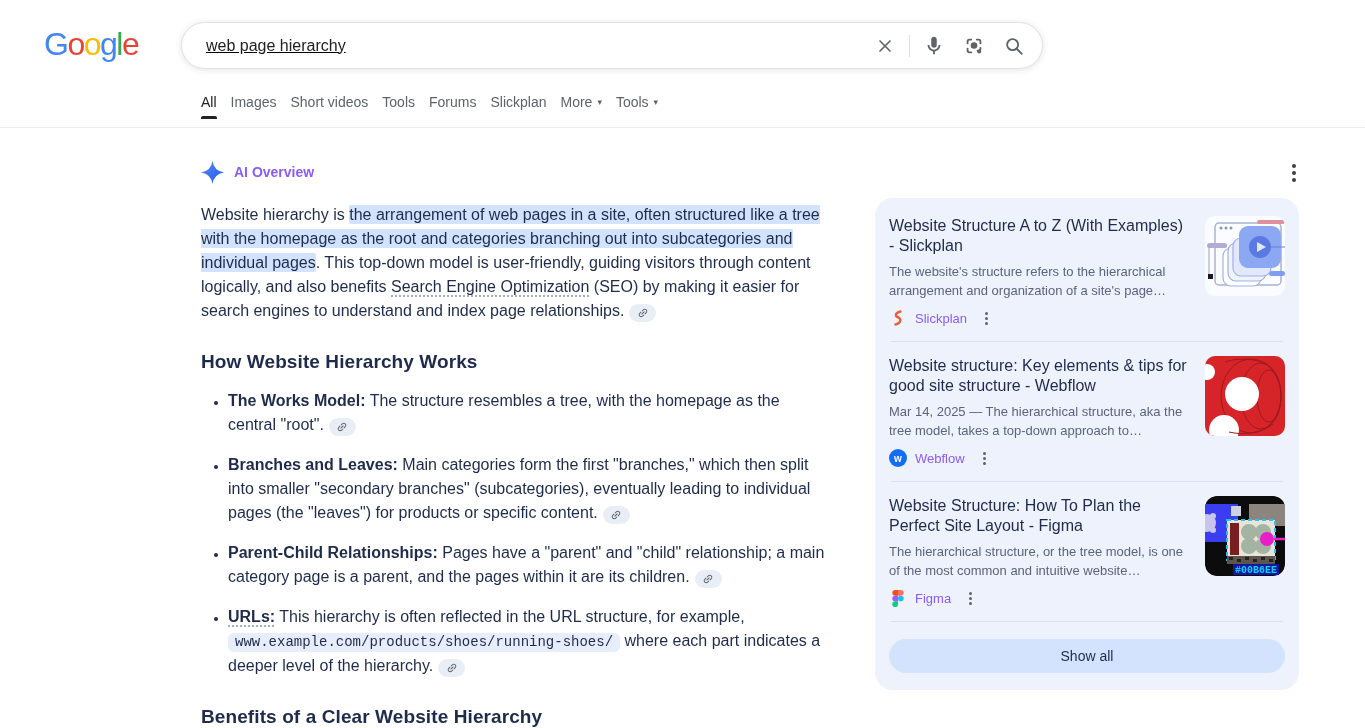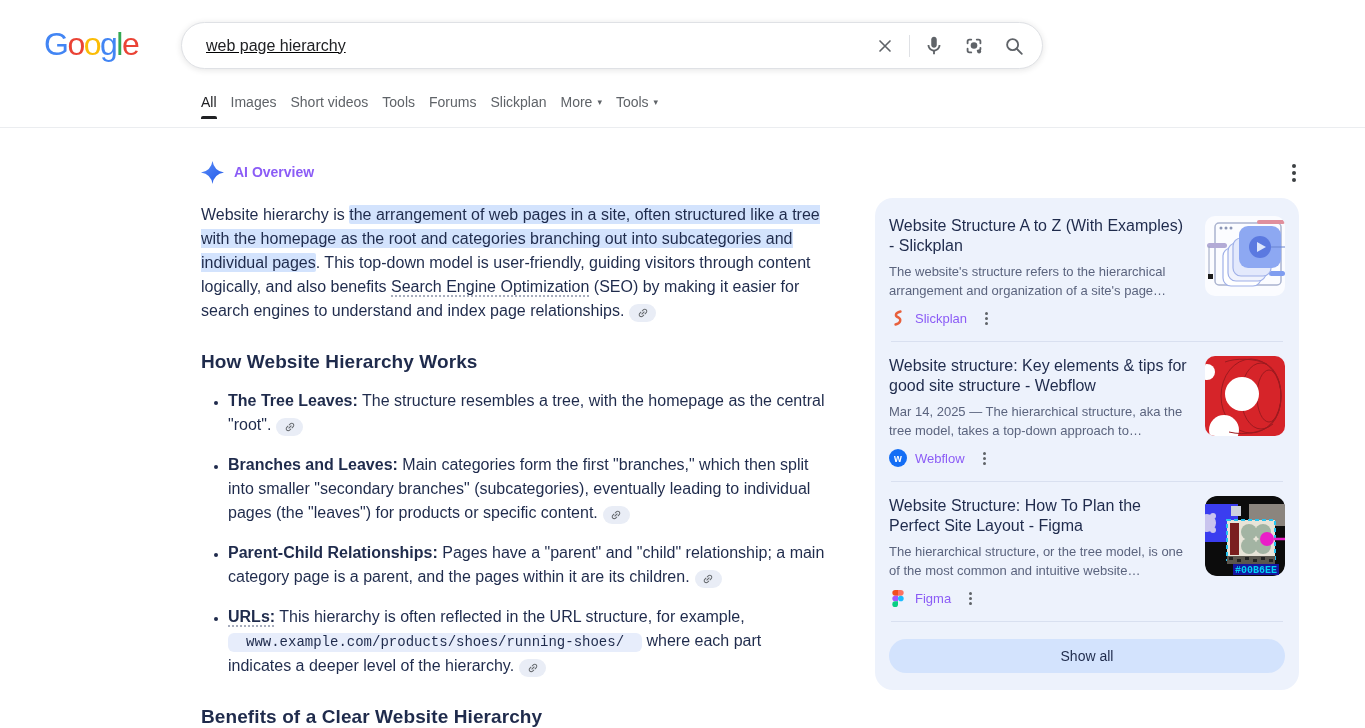--- a/index.html
+++ b/index.html
@@ -54,21 +54,21 @@
 
   h2 { font-size:19px; font-weight:700; color:#1f2b4c; margin-top:28px; letter-spacing:.1px; }
 
   ul.ai-list { margin-top:16px; padding-left:27px; }
   ul.ai-list li { font-size:16px; line-height:24px; margin-bottom:16px; color:#1f2b4c; }
   ul.ai-list li::marker { color:#1f2b4c; font-size:12px; }
   .b { font-weight:700; }
   .b.dotted { text-decoration:underline dotted; text-decoration-color:#8a93a8;
               text-underline-offset:4px; }
   .codechip { font-family:"Liberation Mono", monospace; font-size:14px; color:#1f2b4c;
-              background:#e7edfb; border-radius:6px; padding:1px 18px 2px; white-space:nowrap; }
+              background:#e7edfb; border-radius:6px; padding:1px 7px 2px; white-space:nowrap; }
 
   
   .page-kebab { position:absolute; left:1285px; top:163px; width:18px; height:20px;
                 display:flex; flex-direction:column; align-items:center; justify-content:center;
                 gap:3px; cursor:pointer; }
   .page-kebab i { width:4px; height:4px; border-radius:50%; background:#3c4043; }
 
   
   .panel { position:absolute; left:875px; top:198px; width:424px; height:492px;
            background:#edf2fc; border-radius:18px; padding:18px 14px 24px; }
@@ -177,21 +177,21 @@
 
   <p class="para"><span>Website hierarchy is </span><span class="hl">the arrangement of web pages in a site, often structured like a tree with the homepage as the root and categories branching out into subcategories and individual pages</span><span>. This top-down model is user-friendly, guiding visitors through content logically, and also benefits </span><span class="dotted-link">Search Engine Optimization</span><span> (SEO) by making it easier for search engines to understand and index page relationships.</span><span class="chip">
         <svg width="12" height="12" viewBox="0 0 24 24" fill="#5f6368">
           <path d="M3.9 12c0-1.71 1.39-3.1 3.1-3.1h4V7H7c-2.76 0-5 2.24-5 5s2.24 5 5 5h4v-1.9H7c-1.71 0-3.1-1.39-3.1-3.1zM8 13h8v-2H8v2zm9-6h-4v1.9h4c1.71 0 3.1 1.39 3.1 3.1s-1.39 3.1-3.1 3.1h-4V17h4c2.76 0 5-2.24 5-5s-2.24-5-5-5z"></path>
         </svg>
       </span></p>
 
   <h2>How Website Hierarchy Works</h2>
 
   <ul class="ai-list">
-    <li><span class="b">The Tree Leaves:</span><span> The structure resembles a tree, with the homepage as the central "root".</span><span class="chip">
+    <li><span class="b">The Works Model:</span><span> The structure resembles a tree, with the homepage as the central "root".</span><span class="chip">
           <svg width="12" height="12" viewBox="0 0 24 24" fill="#5f6368">
             <path d="M3.9 12c0-1.71 1.39-3.1 3.1-3.1h4V7H7c-2.76 0-5 2.24-5 5s2.24 5 5 5h4v-1.9H7c-1.71 0-3.1-1.39-3.1-3.1zM8 13h8v-2H8v2zm9-6h-4v1.9h4c1.71 0 3.1 1.39 3.1 3.1s-1.39 3.1-3.1 3.1h-4V17h4c2.76 0 5-2.24 5-5s-2.24-5-5-5z"></path>
           </svg>
         </span></li>
     <li><span class="b">Branches and Leaves:</span><span> Main categories form the first "branches," which then split into smaller "secondary branches" (subcategories), eventually leading to individual pages (the "leaves") for products or specific content.</span><span class="chip">
           <svg width="12" height="12" viewBox="0 0 24 24" fill="#5f6368">
             <path d="M3.9 12c0-1.71 1.39-3.1 3.1-3.1h4V7H7c-2.76 0-5 2.24-5 5s2.24 5 5 5h4v-1.9H7c-1.71 0-3.1-1.39-3.1-3.1zM8 13h8v-2H8v2zm9-6h-4v1.9h4c1.71 0 3.1 1.39 3.1 3.1s-1.39 3.1-3.1 3.1h-4V17h4c2.76 0 5-2.24 5-5s-2.24-5-5-5z"></path>
           </svg>
         </span></li>
     <li><span class="b">Parent-Child Relationships:</span><span> Pages have a "parent" and "child" relationship; a main category page is a parent, and the pages within it are its children.</span><span class="chip">

